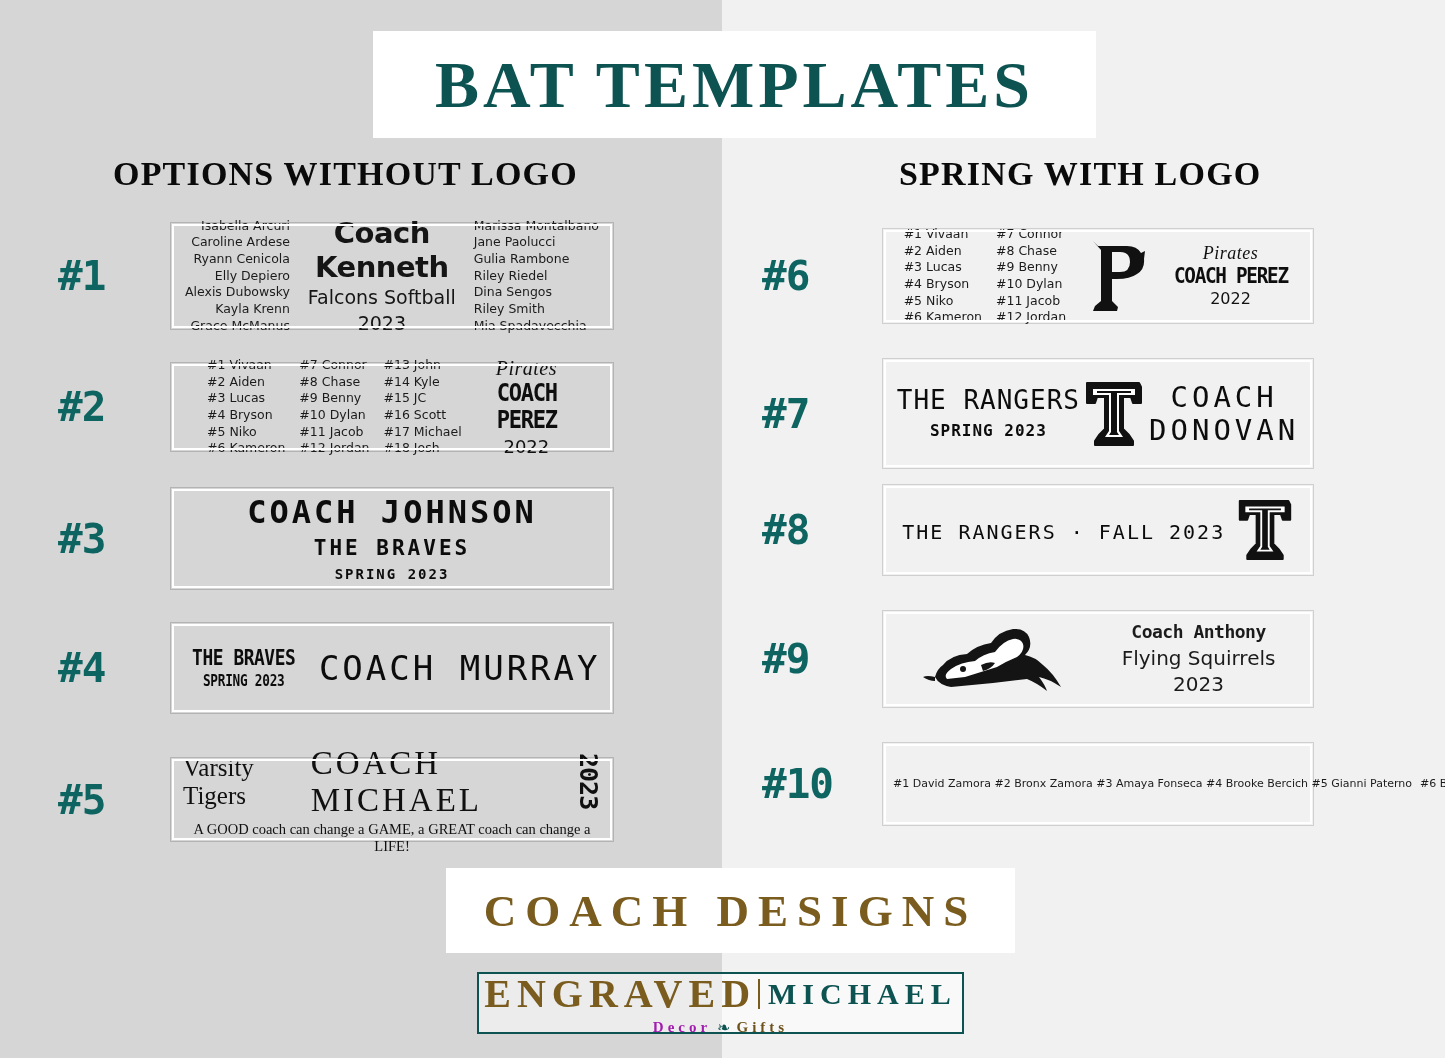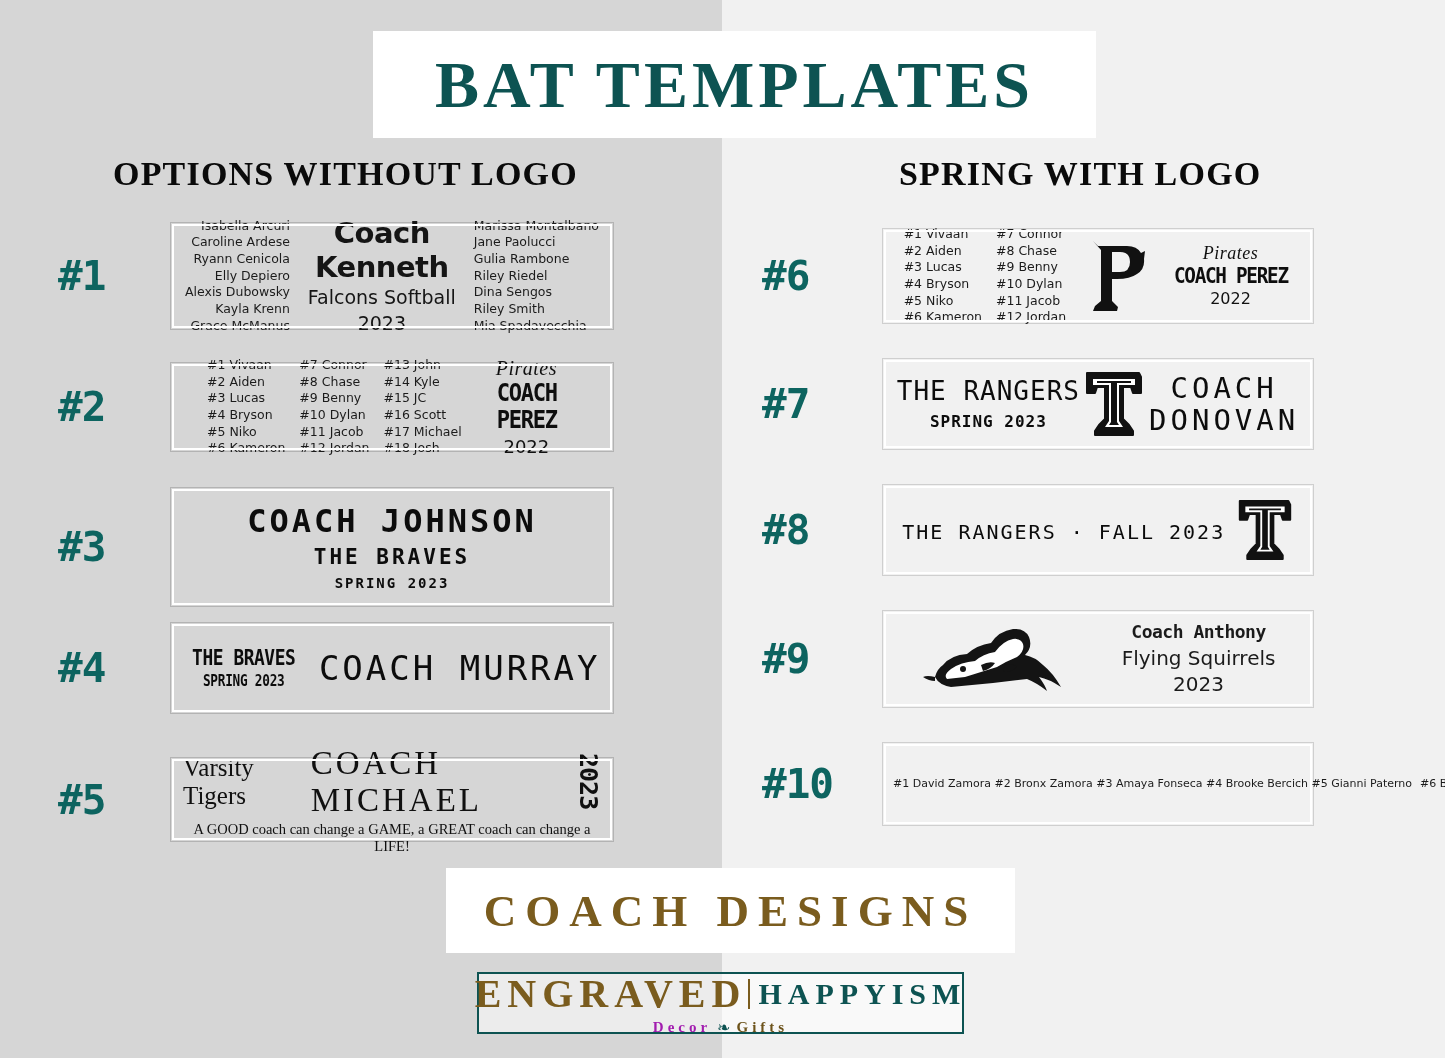--- a/index.html
+++ b/index.html
@@ -187,21 +187,21 @@
         <div class="script">Pirates</div>
         <div class="perez">COACH PEREZ</div>
         <div class="yr-sm">2022</div>
       </div>
     </div>
   </div>
 </div>
 
 <div class="row" style="left:58px;top:487px;">
   <div class="num">#3</div>
-  <div class="card" style="width:444px;height:120px;">
+  <div class="card" style="width:444px;height:103px;">
     <div class="inner">
       <div class="ctr">
         <div class="j-name">COACH JOHNSON</div>
         <div class="j-team">THE BRAVES</div>
         <div class="j-season">SPRING 2023</div>
       </div>
     </div>
   </div>
 </div>
 
@@ -259,21 +259,21 @@
         <div class="script" style="font-size:18px;">Pirates</div>
         <div class="perez" style="font-size:21px;">COACH PEREZ</div>
         <div class="yr-sm" style="font-size:16px;">2022</div>
       </div>
     </div>
   </div>
 </div>
 
 <div class="row" style="left:762px;top:358px;">
   <div class="num wide">#7</div>
-  <div class="card light" style="width:432px;height:92px;">
+  <div class="card light" style="width:432px;height:111px;">
     <div class="inner" style="justify-content:space-around;padding:0 12px;">
       <div class="ctr">
         <div class="r-team">THE RANGERS</div>
         <div class="r-season">SPRING 2023</div>
       </div>
 
       <svg width="62" height="70" viewBox="0 0 62 70">
         <path d="M4 4 L56 4 L58 8 L58 24 L50 24 L48 18 L40 18 L40 50 L46 56 L50 62 L50 66 L12 66 L12 62 L16 56 L22 50 L22 18 L14 18 L12 24 L4 24 Z" fill="#111" stroke="#111" stroke-width="2" stroke-linejoin="round"></path>
         <path d="M10 10 L52 10 L52 16 L36 16 L36 52 L40 58 L22 58 L26 52 L26 16 L10 16 Z" fill="#fff"></path>
         <path d="M14 12 L48 12 L48 14 L34 14 L34 53 L36 56 L26 56 L28 53 L28 14 L14 14 Z" fill="#111"></path>
@@ -360,20 +360,20 @@
 </div>
 
 <div class="brand-band">
   <div class="brand-text">COACH DESIGNS</div>
 </div>
 
 <div class="footer-box">
   <div class="f-row1">
     <span class="f-eng">ENGRAVED</span>
     <span class="f-div"></span>
-    <span class="f-hap">HAPPYISM</span>
+    <span class="f-hap">MICHAEL</span>
   </div>
   <div class="f-row2">
     <span class="f-decor">Decor</span>
     <span class="f-leaf">❧</span>
     <span class="f-gifts">Gifts</span>
   </div>
 </div>
 
 </body></html>

